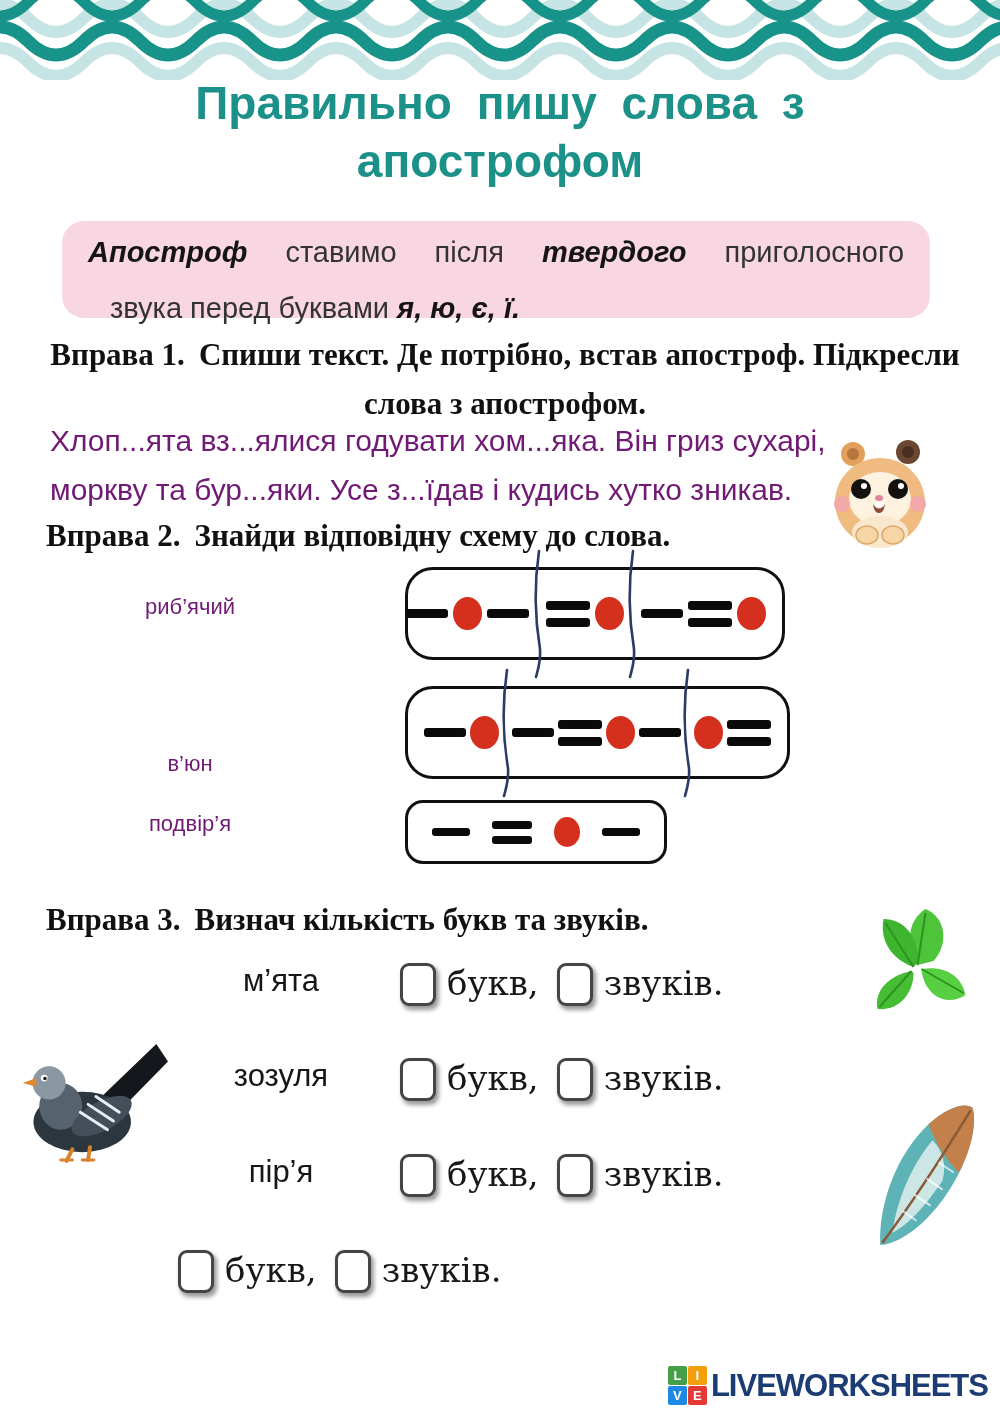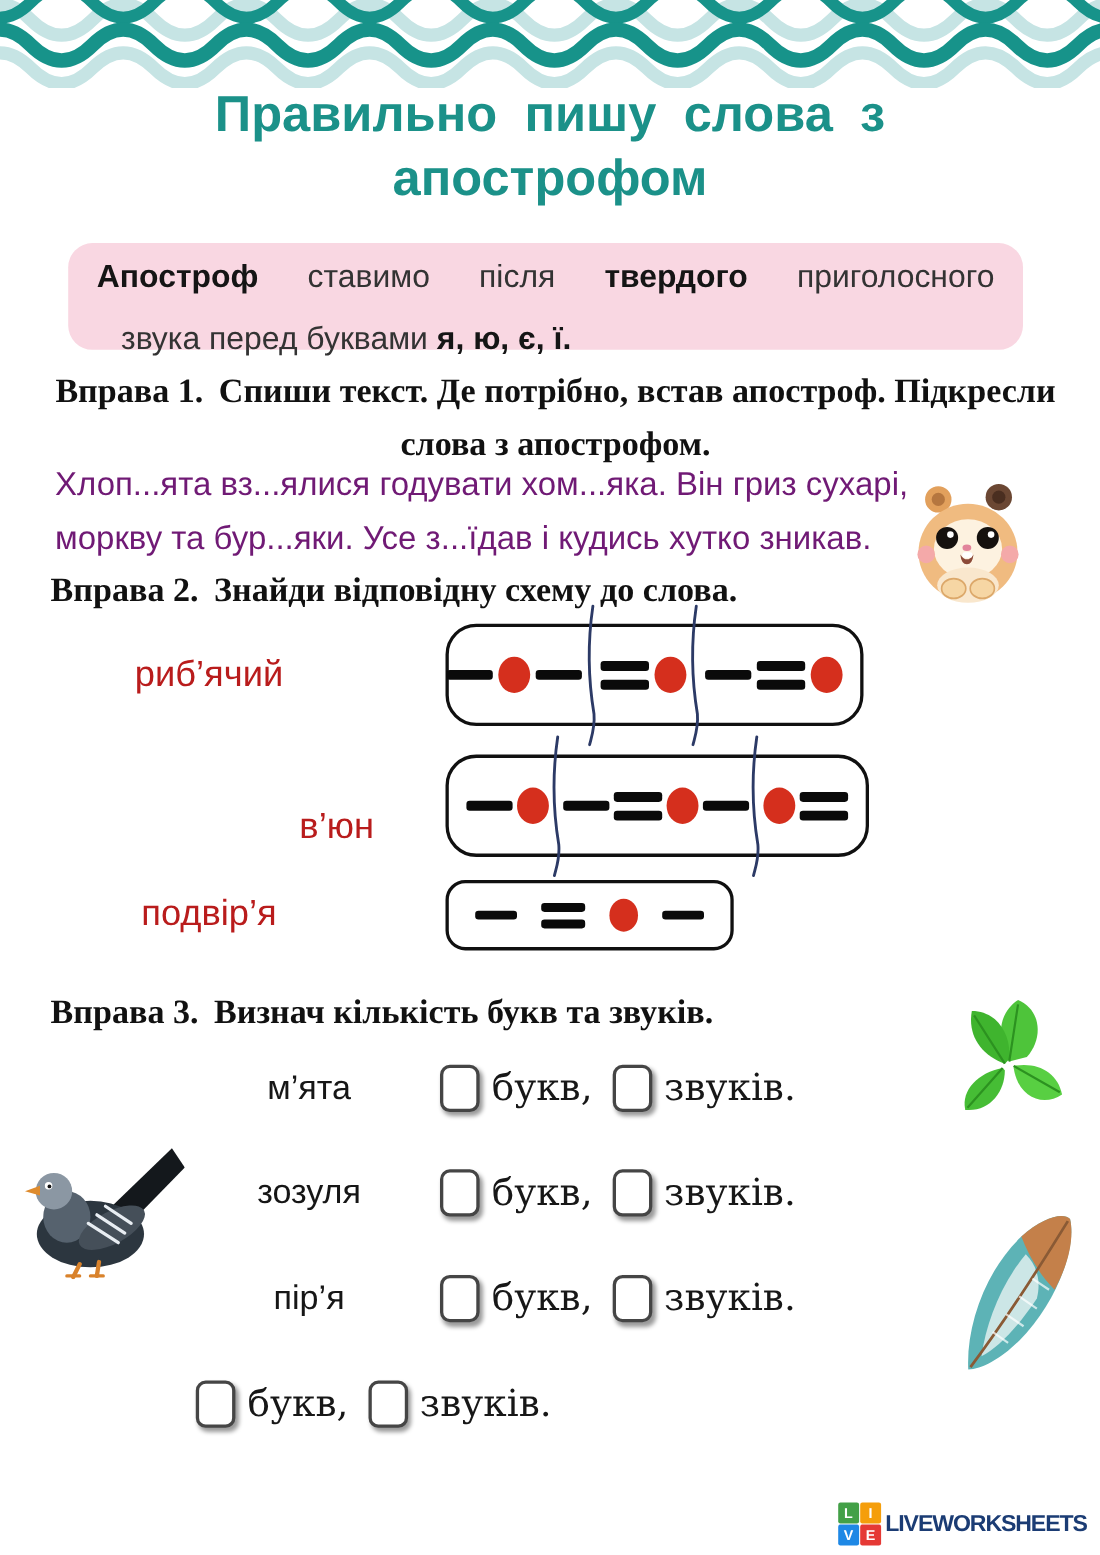--- a/index.html
+++ b/index.html
@@ -11,77 +11,77 @@
 
   
   .title{position:absolute;left:0;top:74px;width:1000px;margin:0;text-align:center;
          font-family:"Liberation Sans",sans-serif;font-weight:700;font-size:46px;line-height:58px;
          color:#1b9189;word-spacing:12px;}
 
   
   .rule-box{position:absolute;left:62px;top:221px;width:868px;height:97px;background:#f9d7e2;
             border-radius:22px;box-sizing:border-box;padding:11px 26px 0 26px;
             font-size:29px;line-height:40px;color:#333;}
-  .rule-box b{color:#151515;}
+  .rule-box b{color:#151515;font-style:italic;}
   .rl1{margin:0;text-align:justify;text-align-last:justify;}
   .rl2{margin:16px;padding-left:6px;}
 
   
   .ex-head{position:absolute;font-family:"Liberation Serif",serif;font-weight:700;
            font-size:31px;line-height:49px;color:#111;margin:0;text-align:center;}
   .ex1-head{left:35px;top:330px;width:940px;}
   .ex2-head{left:46px;top:511px;}
   .ex3-head{left:46px;top:895px;}
   .ex-head .lbl{margin-right:14px;}
 
   
   .ex1-text{position:absolute;left:50px;top:416px;width:790px;font-size:30px;line-height:49px;color:#701a75;}
 
   
-  .ex2-word{position:absolute;left:40px;width:300px;text-align:center;font-size:33px;color:#b91c1c;}
-  .w1{top:594px;} .w2{top:732px;text-align:right;} .w3{top:811px;}
+  .ex2-word{position:absolute;left:40px;width:300px;text-align:center;font-size:22px;color:#701a75;}
+  .w1{top:594px;} .w2{top:751px;} .w3{top:811px;}
   .scheme-box{position:absolute;box-sizing:border-box;border:3.5px solid #101010;background:#fff;
               display:flex;align-items:center;justify-content:space-between;}
   .box1{left:405px;top:567px;width:380px;height:93px;border-radius:28px;padding:0 16px 0 0;}
   .box2{left:405px;top:686px;width:385px;height:93px;border-radius:28px;padding:0 16px;}
   .box3{left:405px;top:800px;width:262px;height:64px;border-radius:18px;justify-content:center;gap:22px;padding:0 10px;}
   .sym{display:block;flex:none;}
   .sym.dash{width:42px;height:9px;background:#0a0a0a;border-radius:3px;}
   .sym.dot{width:29px;height:33px;background:#d52f1d;border-radius:50%;}
   .sym.equals{display:flex;flex-direction:column;gap:8px;width:44px;}
   .sym.equals i{display:block;height:9px;background:#0a0a0a;border-radius:3px;}
   .size-small .sym.dash{width:38px;height:8px;}
   .size-small .sym.dot{width:26px;height:30px;}
   .size-small .sym.equals{width:40px;gap:7px;}
   .size-small .sym.equals i{height:8px;}
   .divider{flex:none;margin:0 -5px;}
 
   
-  .ex3-row{position:absolute;left:170px;display:flex;align-items:center;height:52px;}
+  .ex3-row{position:absolute;left:170px;display:flex;height:52px;}
   .r1{top:963px;} .r2{top:1058px;} .r3{top:1154px;} .r4{top:1250px;}
   .ex3-word{width:222px;text-align:center;font-size:31px;color:#161616;}
   .abox{flex:none;width:30px;height:37px;background:#fff;border:3px solid #454545;border-radius:9px;
         box-shadow:2.5px 3.5px 4px rgba(0,0,0,.40);margin-left:8px;}
   .cnt-label{font-family:"DejaVu Serif",serif;font-size:34px;color:#171717;margin:0 8px 0 11px;}
   .abox.second{margin-left:10px;}
 
   
   .img{position:absolute;}
   .hamster{left:823px;top:437px;width:115px;height:115px;}
   .mint{left:853px;top:903px;width:126px;height:118px;}
   .pigeon{left:12px;top:1036px;width:156px;height:127px;}
   .feather{left:862px;top:1092px;width:126px;height:166px;}
 
   
   .footer{position:absolute;right:12px;top:1366px;display:flex;align-items:center;}
   .logo{display:grid;grid-template-columns:19px 19px;grid-template-rows:19px 19px;gap:1px;margin-right:4px;}
   .logo span{display:flex;align-items:center;justify-content:center;color:#fff;
              font-weight:700;font-size:13px;font-family:"Liberation Sans",sans-serif;border-radius:2px;}
   .lg-l{background:#43a047;} .lg-i{background:#f59e0b;} .lg-v{background:#1e88e5;} .lg-e{background:#e53935;}
-  .brand{font-weight:700;font-size:21px;letter-spacing:-1px;color:#1b3c74;}
+  .brand{font-weight:700;font-size:31px;letter-spacing:-1px;color:#1b3c74;}
 </style>
 </head>
 <body>
 
 <div class="page">
 
   <svg class="waves" id="waves" width="1000" height="80" viewBox="0 0 1000 80">
       <path d="M -28 18 q 28 -28 56 0 t 56 0 t 56 0 t 56 0 t 56 0 t 56 0 t 56 0 t 56 0 t 56 0 t 56 0 t 56 0 t 56 0 t 56 0 t 56 0 t 56 0 t 56 0 t 56 0 t 56 0 t 56 0" fill="none" stroke="#c6e4e4" stroke-width="12"></path>
       <path d="M -28 62 q 28 -28 56 0 t 56 0 t 56 0 t 56 0 t 56 0 t 56 0 t 56 0 t 56 0 t 56 0 t 56 0 t 56 0 t 56 0 t 56 0 t 56 0 t 56 0 t 56 0 t 56 0 t 56 0 t 56 0" fill="none" stroke="#c6e4e4" stroke-width="12"></path>
       <path d="M -28 2 q 28 28 56 0 t 56 0 t 56 0 t 56 0 t 56 0 t 56 0 t 56 0 t 56 0 t 56 0 t 56 0 t 56 0 t 56 0 t 56 0 t 56 0 t 56 0 t 56 0 t 56 0 t 56 0 t 56 0" fill="none" stroke="#17938a" stroke-width="11"></path>

